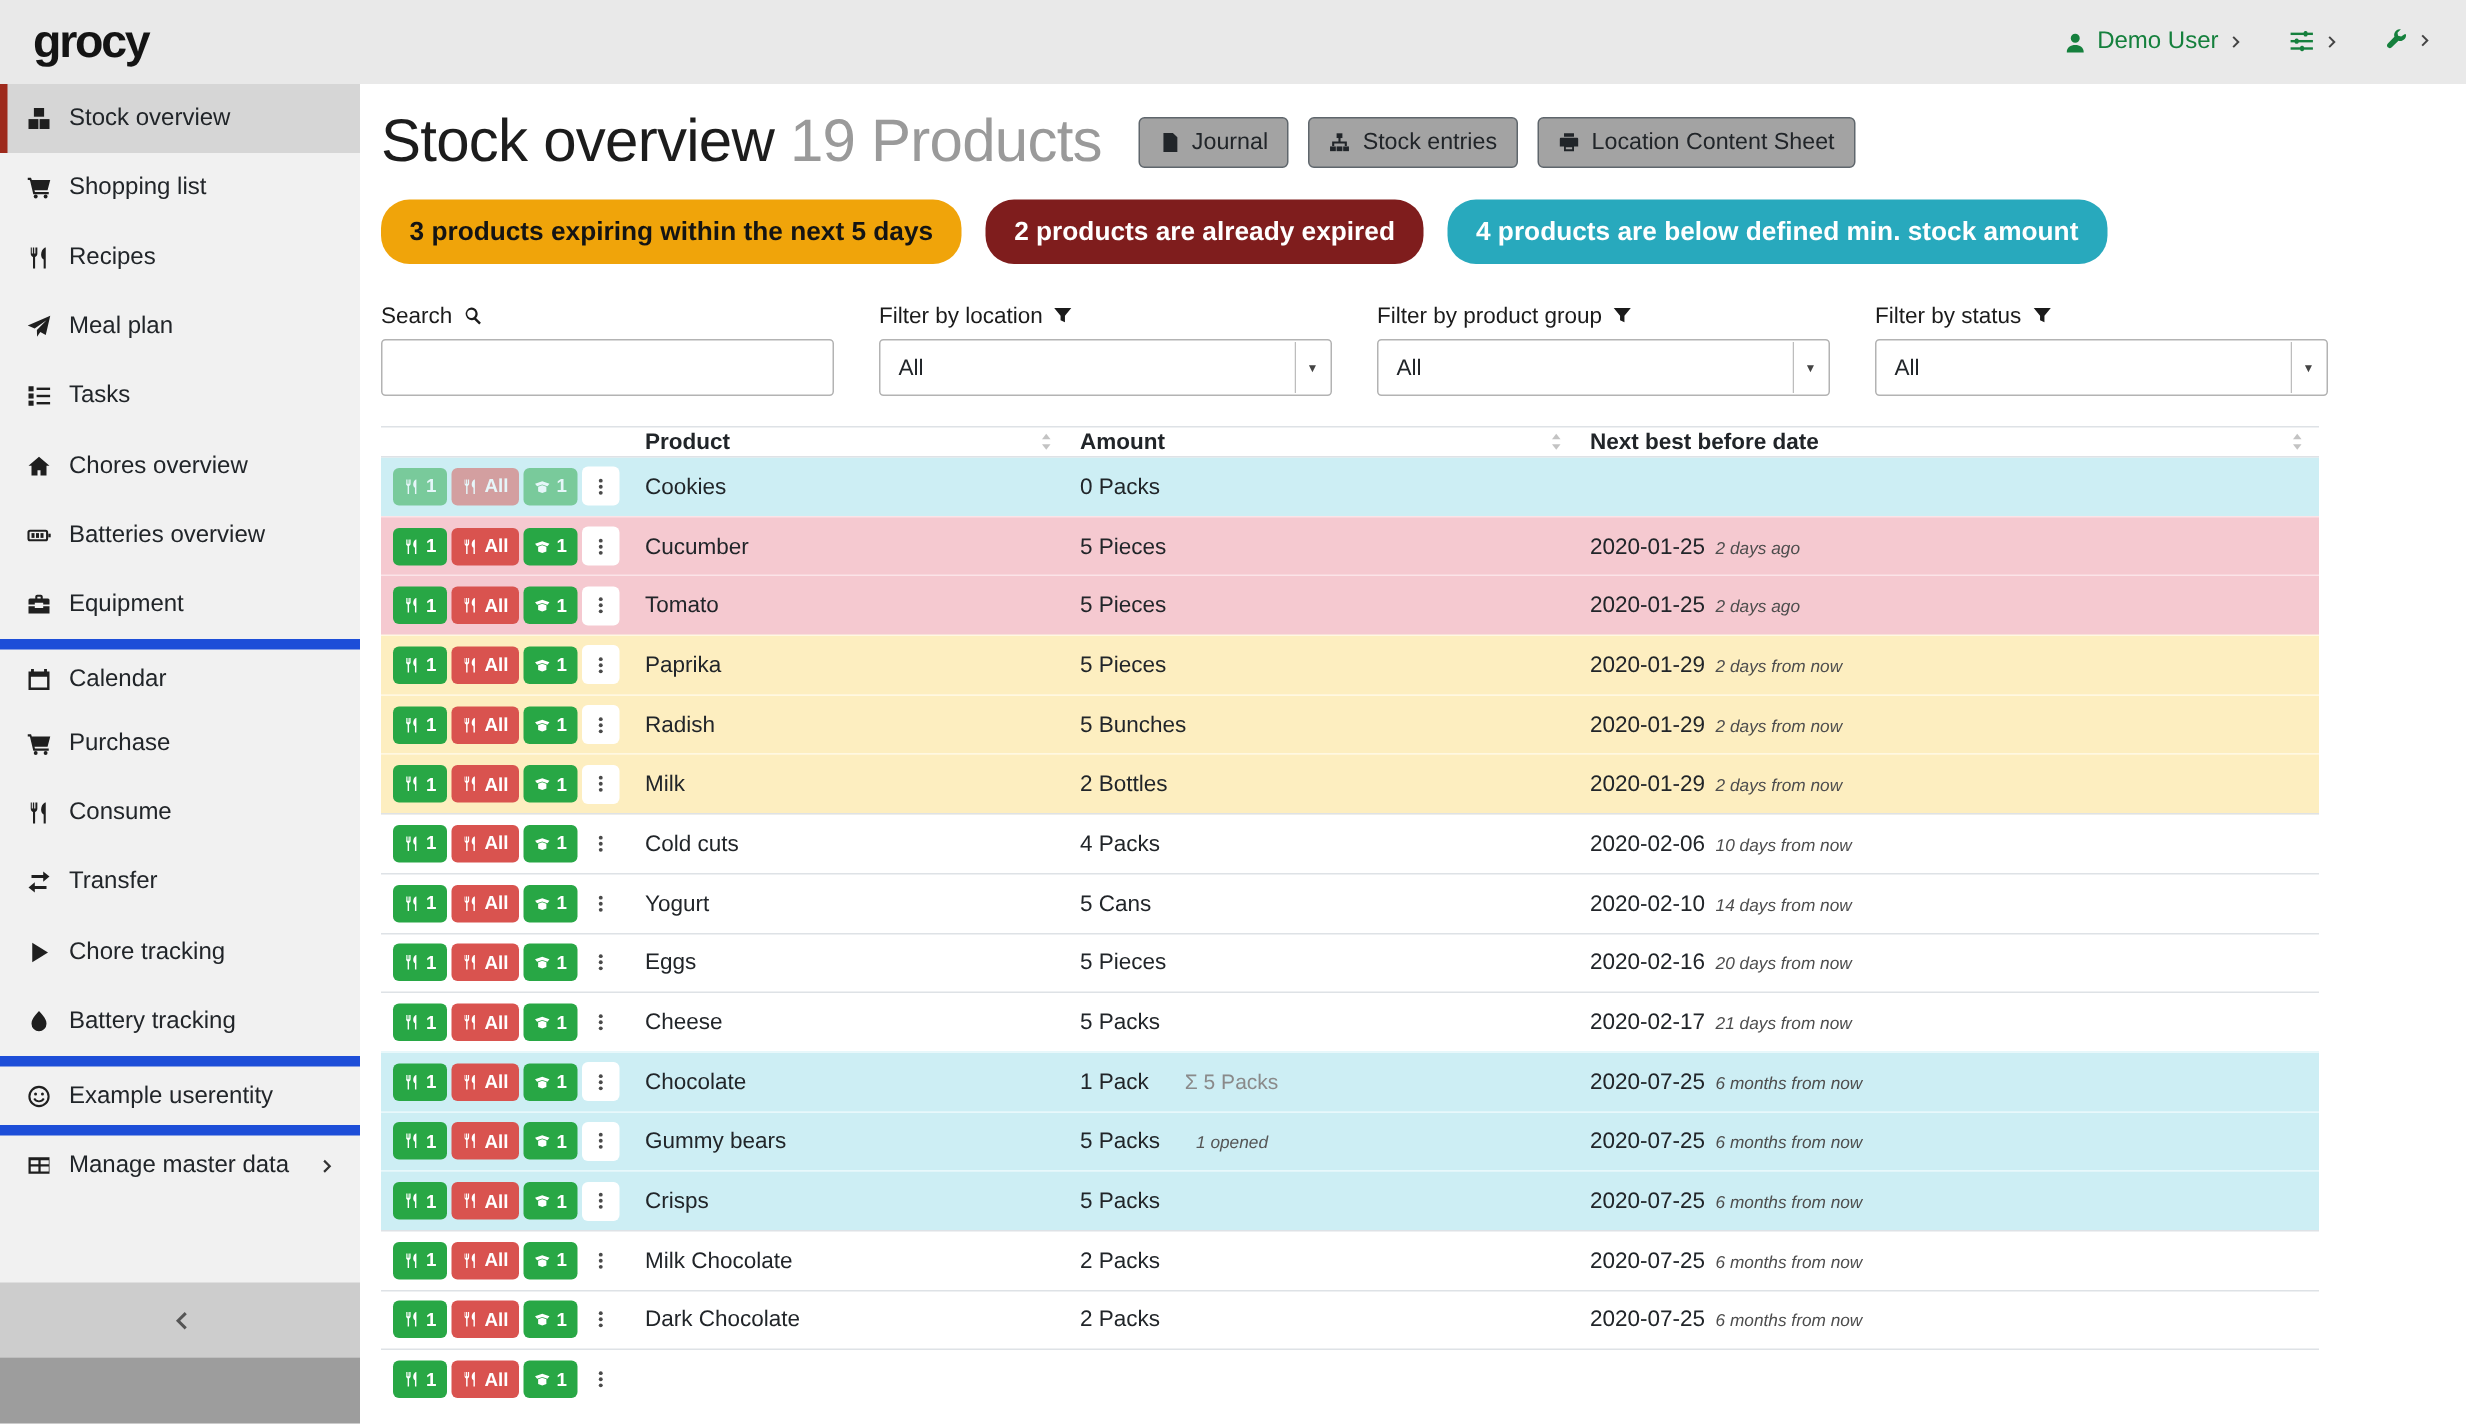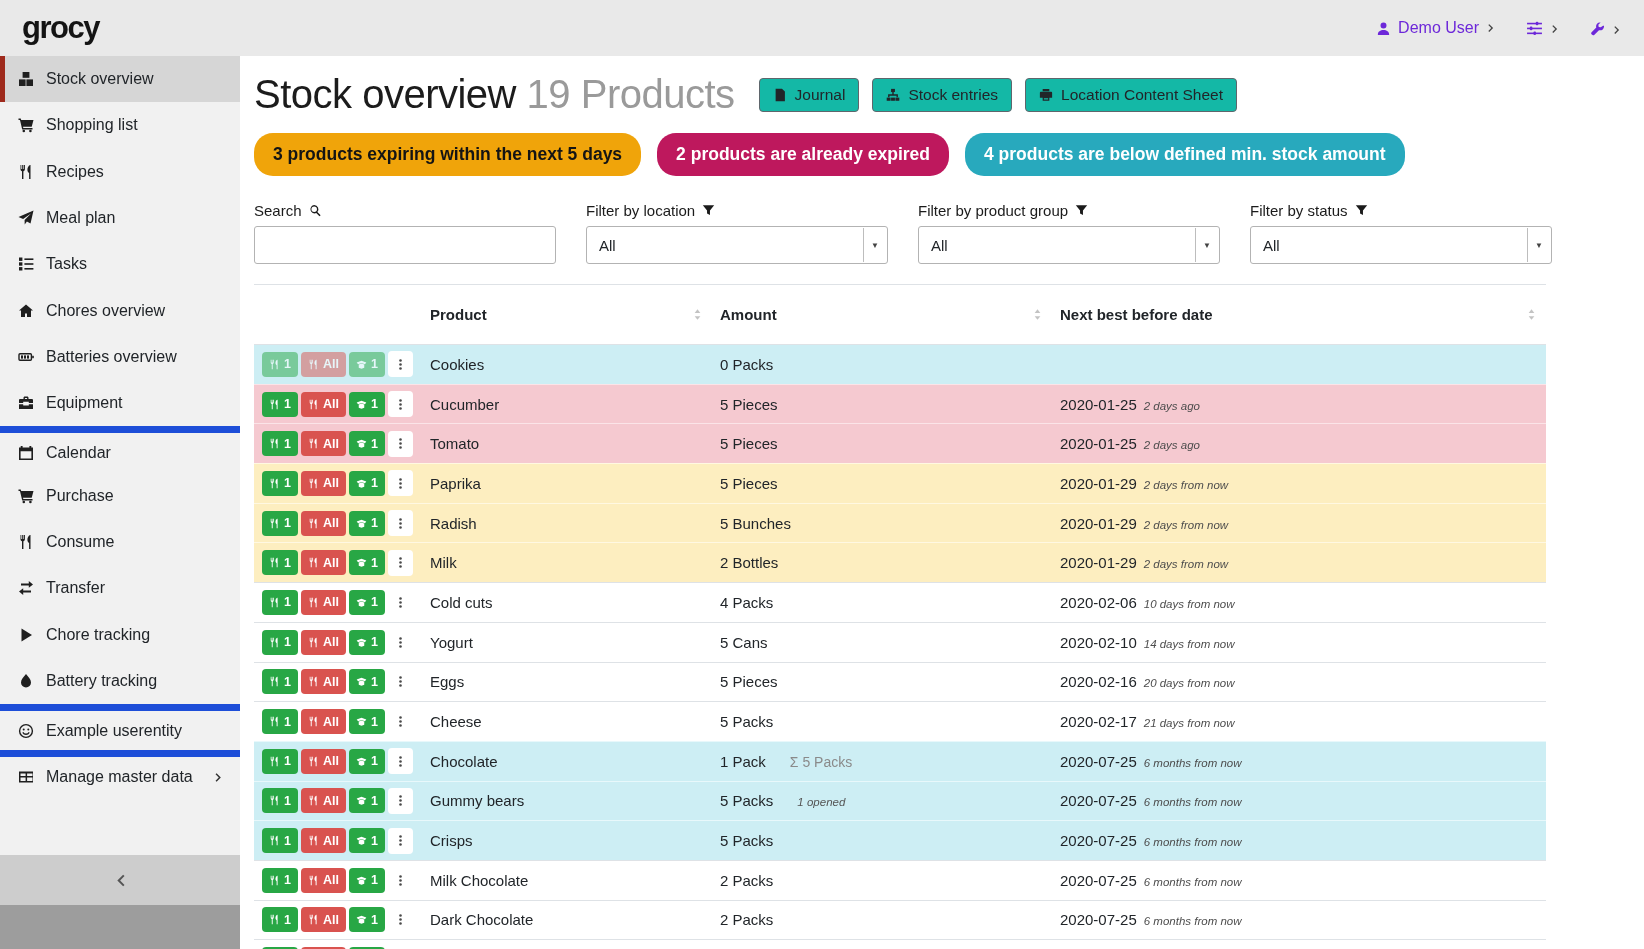--- a/index.html
+++ b/index.html
@@ -6,21 +6,21 @@
   html, body { width: 1644px; height: 949px; overflow: hidden; }
   body { font-family: "Liberation Sans", sans-serif; font-size: 15px; color: #212529; background: #fff; }
 
   .ic { display: inline-flex; align-items: center; justify-content: center; }
   .ic svg { width: 1em; height: 1em; display: block; }
 
   
   .topbar { position: fixed; top: 0; left: 0; width: 1644px; height: 56px; background: #e9e9e9;
             display: flex; align-items: center; justify-content: space-between; padding: 0 22px; z-index: 20; }
   .logo { font-size: 31px; font-weight: bold; letter-spacing: -1.5px; color: #141414; cursor: pointer; }
-  .top-right { display: flex; align-items: flex-end; gap: 30px; color: #6d28d9; }
+  .top-right { display: flex; align-items: flex-start; gap: 30px; color: #15803d; }
   .top-item { display: flex; align-items: center; gap: 7px; font-size: 16px; cursor: pointer; }
   .top-item .main-ic { font-size: 15px; }
   .top-item .chev { font-size: 10px; color: #444; }
 
   
   .sidebar { position: fixed; top: 56px; left: 0; width: 240px; bottom: 0; background: #f1f1f1; z-index: 10; }
   .nav-item { display: flex; align-items: center; gap: 10px; padding: 13px 16px; font-size: 16px;
               color: #212529; cursor: pointer; height: 46.3px; }
   .nav-item.divided { border-top: 7px solid #1d4ed8; }
   .nav-item.active { background: #d6d6d6; border-left: 5px solid #9e2a1c; padding-left: 11px; }
@@ -32,21 +32,21 @@
   .sidebar-foot { position: absolute; left: 0; right: 0; bottom: 0; height: 44px; background: #9d9d9d; }
 
   
   .main { position: fixed; top: 56px; left: 240px; width: 1404px; bottom: 0; background: #fff;
           padding: 12px 14px 0 14px; overflow: hidden; }
 
   .title-row { display: flex; align-items: center; gap: 14px; margin-top: 4px; }
   h1.page-title { font-size: 40px; font-weight: 500; letter-spacing: -0.5px; color: #1c1c1c; }
   .subtitle { color: #9a9a9a; font-weight: 400; }
   .toolbar { display: flex; gap: 13px; margin-left: 10px; }
-  .tool-btn { display: inline-flex; align-items: center; gap: 8px; background: #14b8a6; border: 1px solid #5f666c;
+  .tool-btn { display: inline-flex; align-items: center; gap: 8px; background: #a3a3a3; border: 1px solid #5f666c;
               border-radius: 4px; padding: 7px 13px; font-size: 15.5px; color: #212529; cursor: pointer;
               font-family: inherit; }
   .tool-btn .ic { font-size: 14px; }
 
   .banners { display: flex; gap: 16px; margin-top: 16px; }
   .banner { border-radius: 19px; padding: 11px 19px; font-size: 17.5px; font-weight: 600; cursor: pointer; white-space: nowrap; }
 
   .filters { display: flex; gap: 30px; margin-top: 26px; }
   .filter-col { width: 302px; }
   .filter-label { display: flex; align-items: center; gap: 7px; font-size: 15px; margin-bottom: 7px; color: #1b1b1b; }
@@ -58,21 +58,21 @@
   .arrowbox { position: absolute; top: 1px; right: 1px; bottom: 1px; width: 23px; border-left: 1px solid #bdbdbd;
               display: flex; align-items: center; justify-content: center; font-size: 8px; color: #444; background: #fff;
               border-radius: 0 2px 2px 0; }
 
   
   table.stock-table { border-collapse: collapse; table-layout: fixed; width: 1292px; margin-top: 20px; }
   .stock-table col.c-actions { width: 168px; }
   .stock-table col.c-product { width: 290px; }
   .stock-table col.c-amount  { width: 340px; }
   .stock-table col.c-date    { width: 494px; }
-  .stock-table thead th { text-align: left; font-size: 15px; font-weight: bold; padding: 21px 8px;
+  .stock-table thead th { text-align: left; font-size: 15px; font-weight: bold; padding: 1px 8px;
                           border-top: 1px solid #dee2e6; border-bottom: 1px solid #dee2e6; }
   .th-inner { display: flex; align-items: center; justify-content: space-between; }
   .sort-ic { font-size: 13px; color: #c3c3c3; }
   .stock-table tbody tr { height: 39.7px; border-top: 1px solid #dee2e6; }
   .stock-table tbody tr:first-child { border-top: none; }
   .stock-table td { padding: 4px 8px; vertical-align: middle; font-size: 15px; }
   tr.status-info    { background: #cdeef4; border-color: #e8f8fb !important; }
   tr.status-danger  { background: #f5c9d0; border-color: #fbe4e8 !important; }
   tr.status-warning { background: #fdeec0; border-color: #fff8e2 !important; }
   tr.status-none    { background: #fff; }
@@ -340,21 +340,21 @@
               <path d="M4.2 1h7.6v2.6H4.2V1zM2 4.4h12c.6 0 1 .4 1 1V11h-3.2v3.6H4.2V11H1V5.4c0-.6.4-1 1-1zm3.6 7.2v1.6h4.8v-1.6H5.6z"></path>
             </svg>
           </span>
           <span>Location Content Sheet</span>
         </button>
       </div>
   </div>
 
   <div class="banners" id="banners">
       <div class="banner" style="background:#f0a40a;color:#141414"><span>3 products expiring within the next 5 days</span></div>
-      <div class="banner" style="background:#be185d;color:#ffffff"><span>2 products are already expired</span></div>
+      <div class="banner" style="background:#7f1d1d;color:#ffffff"><span>2 products are already expired</span></div>
       <div class="banner" style="background:#28a9bd;color:#ffffff"><span>4 products are below defined min. stock amount</span></div>
     </div>
 
   <div class="filters" id="filters">
       <div class="filter-col"><div class="filter-label">
           <span>Search</span>
           <span class="ic">
             <svg viewBox="0 0 16 16" fill="currentColor" aria-hidden="true">
               <path d="M6.4 1.2a5.2 5.2 0 013.9 8.6l4 4-1.4 1.4-4-4A5.2 5.2 0 116.4 1.2zm0 1.8a3.4 3.4 0 100 6.8 3.4 3.4 0 000-6.8z"></path>
             </svg>

